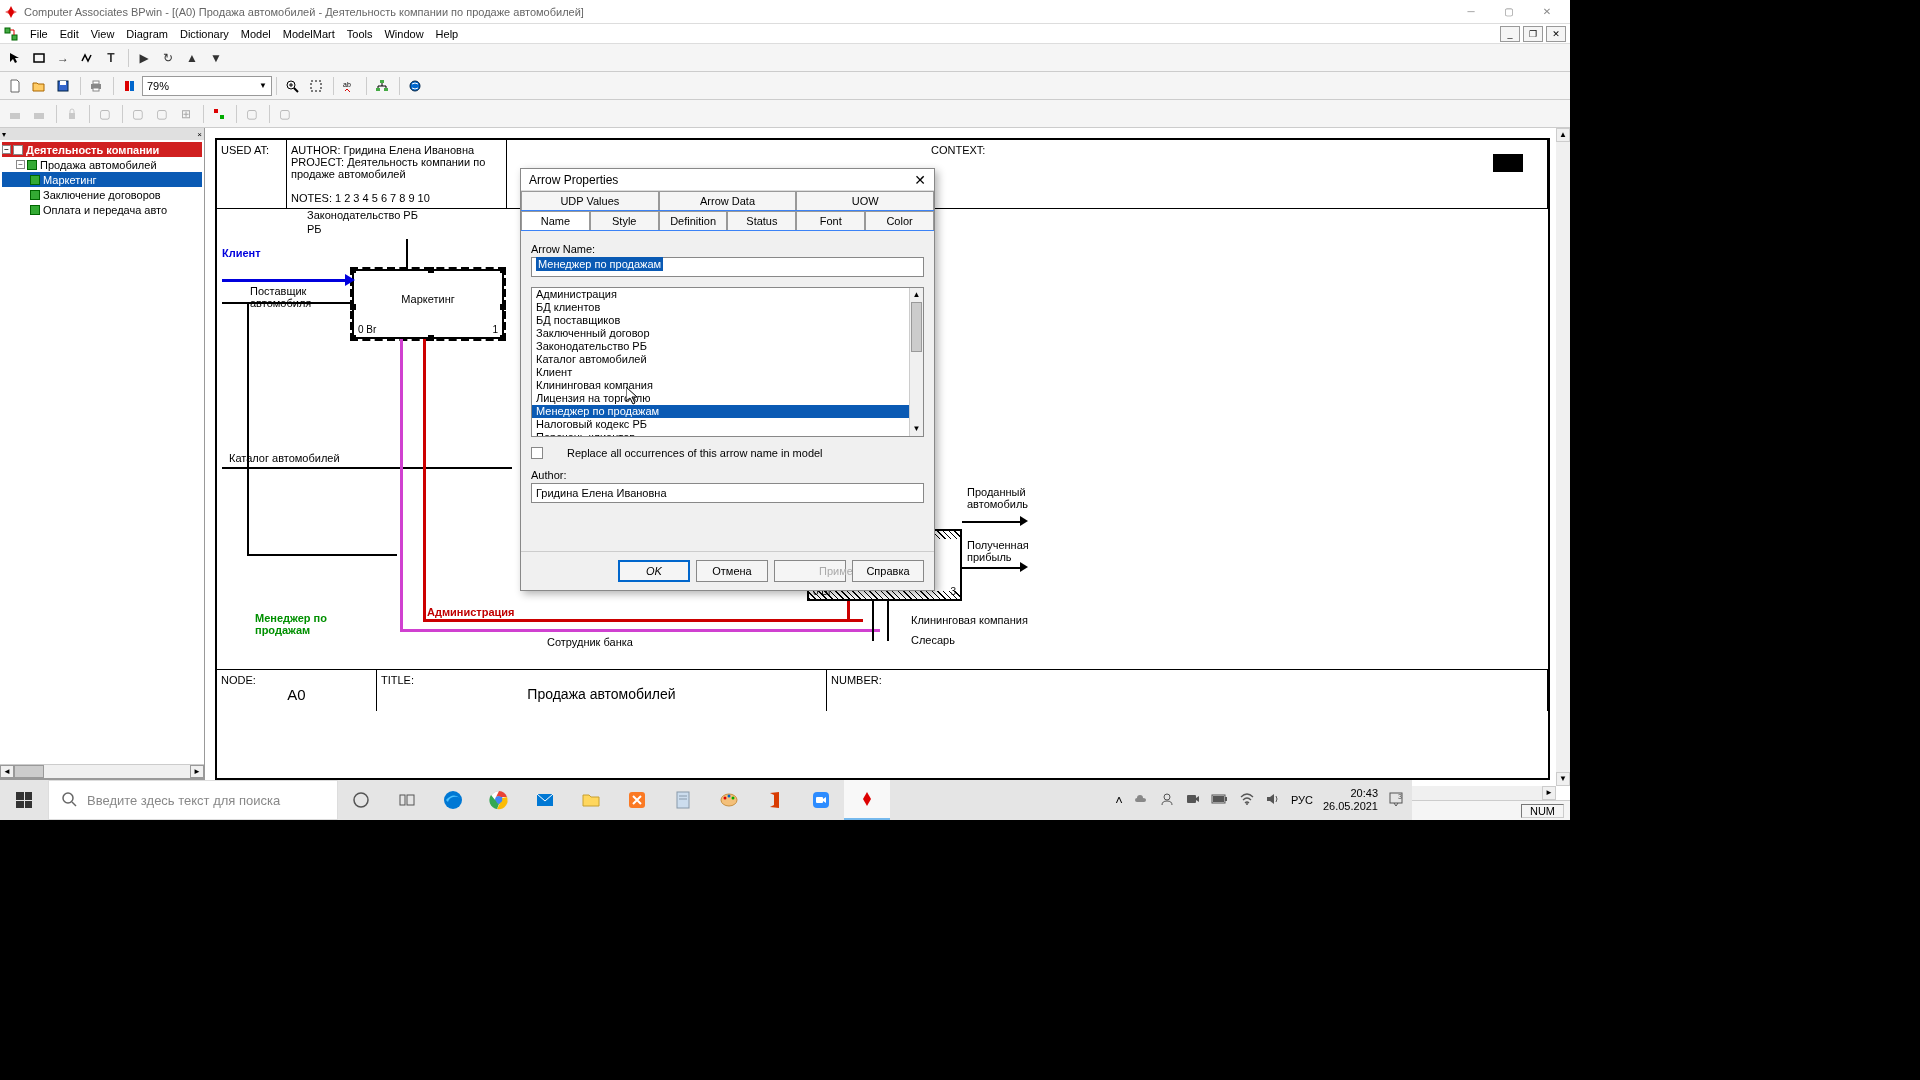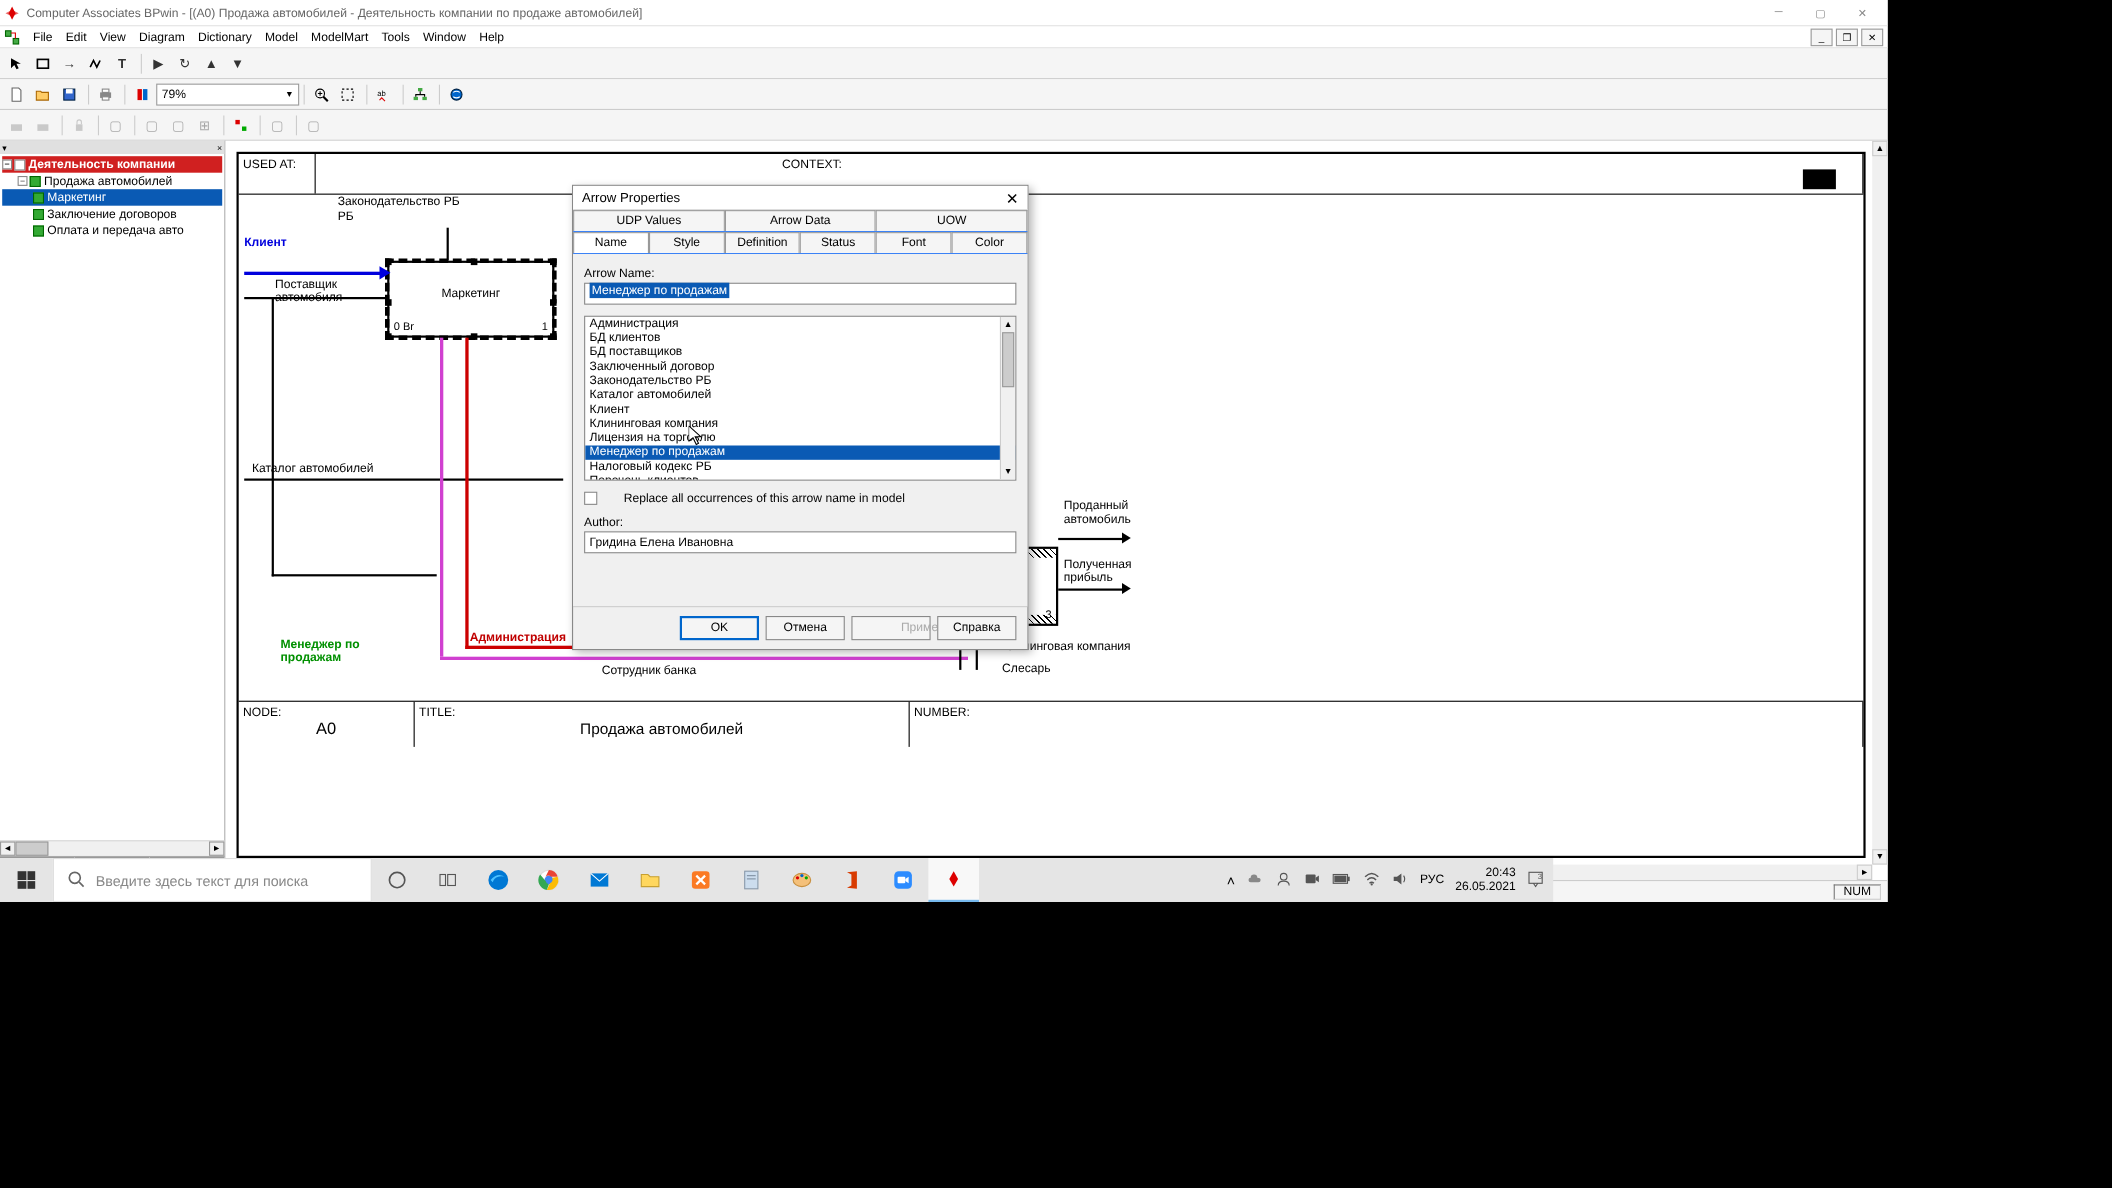--- a/index.html
+++ b/index.html
@@ -1,17 +1,17 @@
 <!DOCTYPE html>
 <html><head>
 <meta charset="utf-8">
 <style>
 * { box-sizing: border-box; margin: 0; padding: 0; font-family: "Segoe UI", Tahoma, sans-serif; }
 body { width: 1920px; height: 1080px; background: #000; overflow: hidden; position: relative; }
-.screen { width: 1716px; height: 820px; background: #f0f0f0; position: absolute; top: 0; left: 0; }
+.screen { width: 1570px; height: 820px; background: #f0f0f0; position: absolute; top: 0; left: 0; }
 
 
 .titlebar { height: 24px; background: #fff; display: flex; align-items: center; padding: 0 4px; border-bottom: 1px solid #ddd; }
 .titlebar .app-icon { width: 14px; height: 14px; margin-right: 6px; display: inline-block; }
 .titlebar .app-icon svg { width: 14px; height: 14px; }
 .titlebar .title-text { font-size: 11px; color: #666; flex: 1; }
 .titlebar .win-btn { width: 38px; height: 22px; display: flex; align-items: center; justify-content: center; color: #888; font-size: 10px; }
 
 
 .menubar { height: 20px; background: #fff; display: flex; align-items: center; padding: 0 4px; font-size: 11px; border-bottom: 1px solid #ddd; }
@@ -91,21 +91,21 @@
 .dlg-list { width: 100%; height: 150px; border: 1px solid #888; background: #fff; font-size: 11px; overflow: hidden; position: relative; margin-top: 10px; }
 .dlg-list-item { padding: 0 4px; height: 13px; line-height: 13px; }
 .dlg-list-item.sel { background: #0a5ab4; color: #fff; }
 .dlg-list-scroll { position: absolute; right: 0; top: 0; bottom: 0; width: 14px; background: #f0f0f0; border-left: 1px solid #ccc; }
 .dlg-list-scroll .thumb { position: absolute; left: 1px; right: 1px; top: 14px; height: 50px; background: #ccc; border: 1px solid #999; }
 .dlg-list-scroll .ar { height: 14px; text-align: center; font-size: 8px; line-height: 14px; }
 .dlg-chk { display: flex; align-items: center; margin: 10px 0; font-size: 11px; gap: 18px; }
 .dlg-chk .box { width: 12px; height: 12px; border: 1px solid #888; margin-right: 6px; background: #fff; }
 .dlg-buttons { display: flex; justify-content: flex-end; padding: 8px 10px; gap: 6px; border-top: 1px solid #ccc; }
 .dlg-btn { width: 72px; height: 22px; border: 1px solid #888; background: #f5f5f5; font-size: 11px; }
-.dlg-btn.def { border: 2px solid #06c; }
+.dlg-btn.def { border: 2px solid #06c; font-style: italic; }
 .dlg-btn:disabled { color: #aaa; padding-left: 44px; }
 
 
 .statusbar { position: absolute; bottom: 0; left: 0; right: 0; height: 20px; background: #f5f5f5; border-top: 1px solid #ccc; display: flex; align-items: center; font-size: 11px; padding: 0 6px; }
 .statusbar .status-cell { margin-left: auto; border: 1px inset #ccc; padding: 0 8px; }
 
 
 .taskbar { position: absolute; bottom: 0; left: 0; width: 1412px; height: 40px; background: #e5e5e5; display: flex; align-items: center; }
 .start-btn { width: 48px; height: 40px; display: flex; align-items: center; justify-content: center; }
 .win-logo { width: 16px; height: 16px; display: grid; grid-template: 1fr 1fr / 1fr 1fr; gap: 1px; }
@@ -368,20 +368,25 @@
             </svg>
           <span>Obj...</span>
         </div>
       </div>
     </div>
 
     <div class="canvas-area">
       <div class="diagram">
         <div class="diag-header">
           <div class="diag-used">USED AT:</div>
+          <div class="diag-auth">
+            <span>AUTHOR:</span>&nbsp;<span>Гридина Елена Ивановна</span><br>
+            <span>PROJECT:</span>&nbsp;<span>Деятельность компании по продаже автомобилей</span><br><br>
+            <span>NOTES:</span>&nbsp;<span>1 2 3 4 5 6 7 8 9 10</span>
+          </div>
           <div class="diag-context">
             <span style="margin-left:420px;">CONTEXT:</span>
             <span class="diag-context-box"></span>
           </div>
         </div>
         <div class="diag-body">
 
           <div class="activity selected" style="top:60px; left:135px; width:152px; height:70px;">
             <div style="margin-top:22px;">Маркетинг</div>
             <div class="cost-label">0 Br</div>

